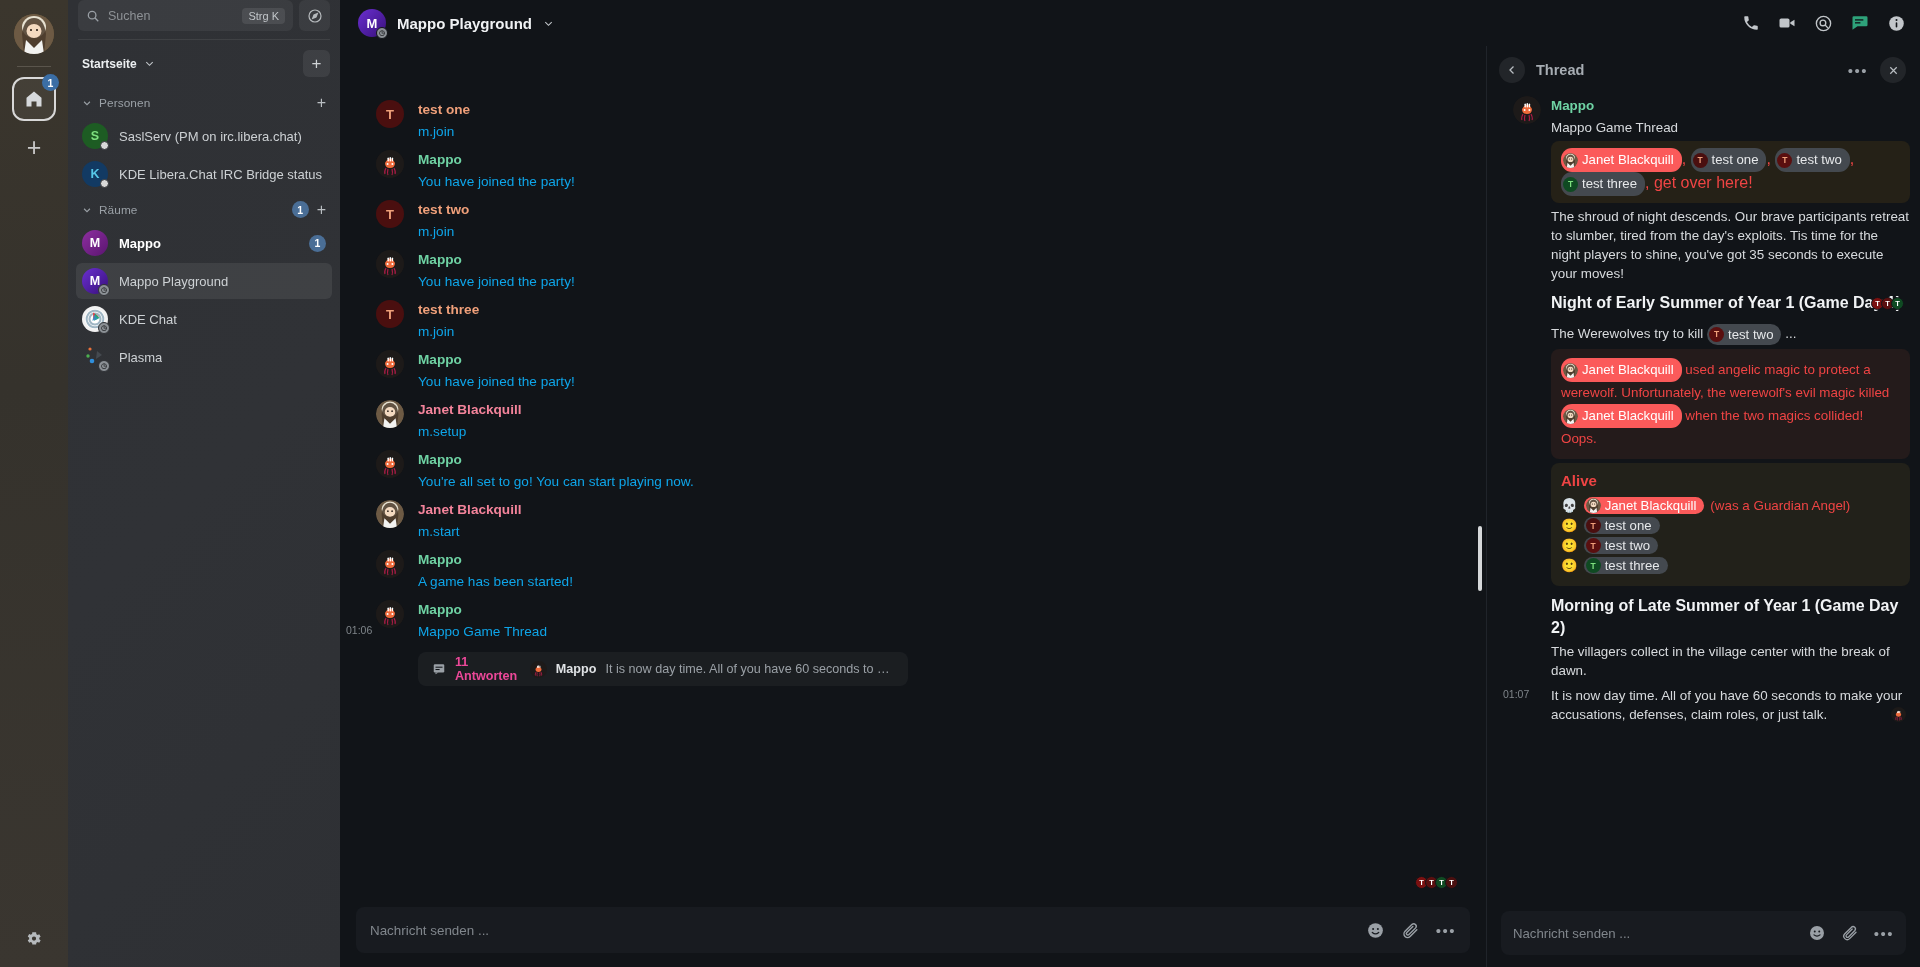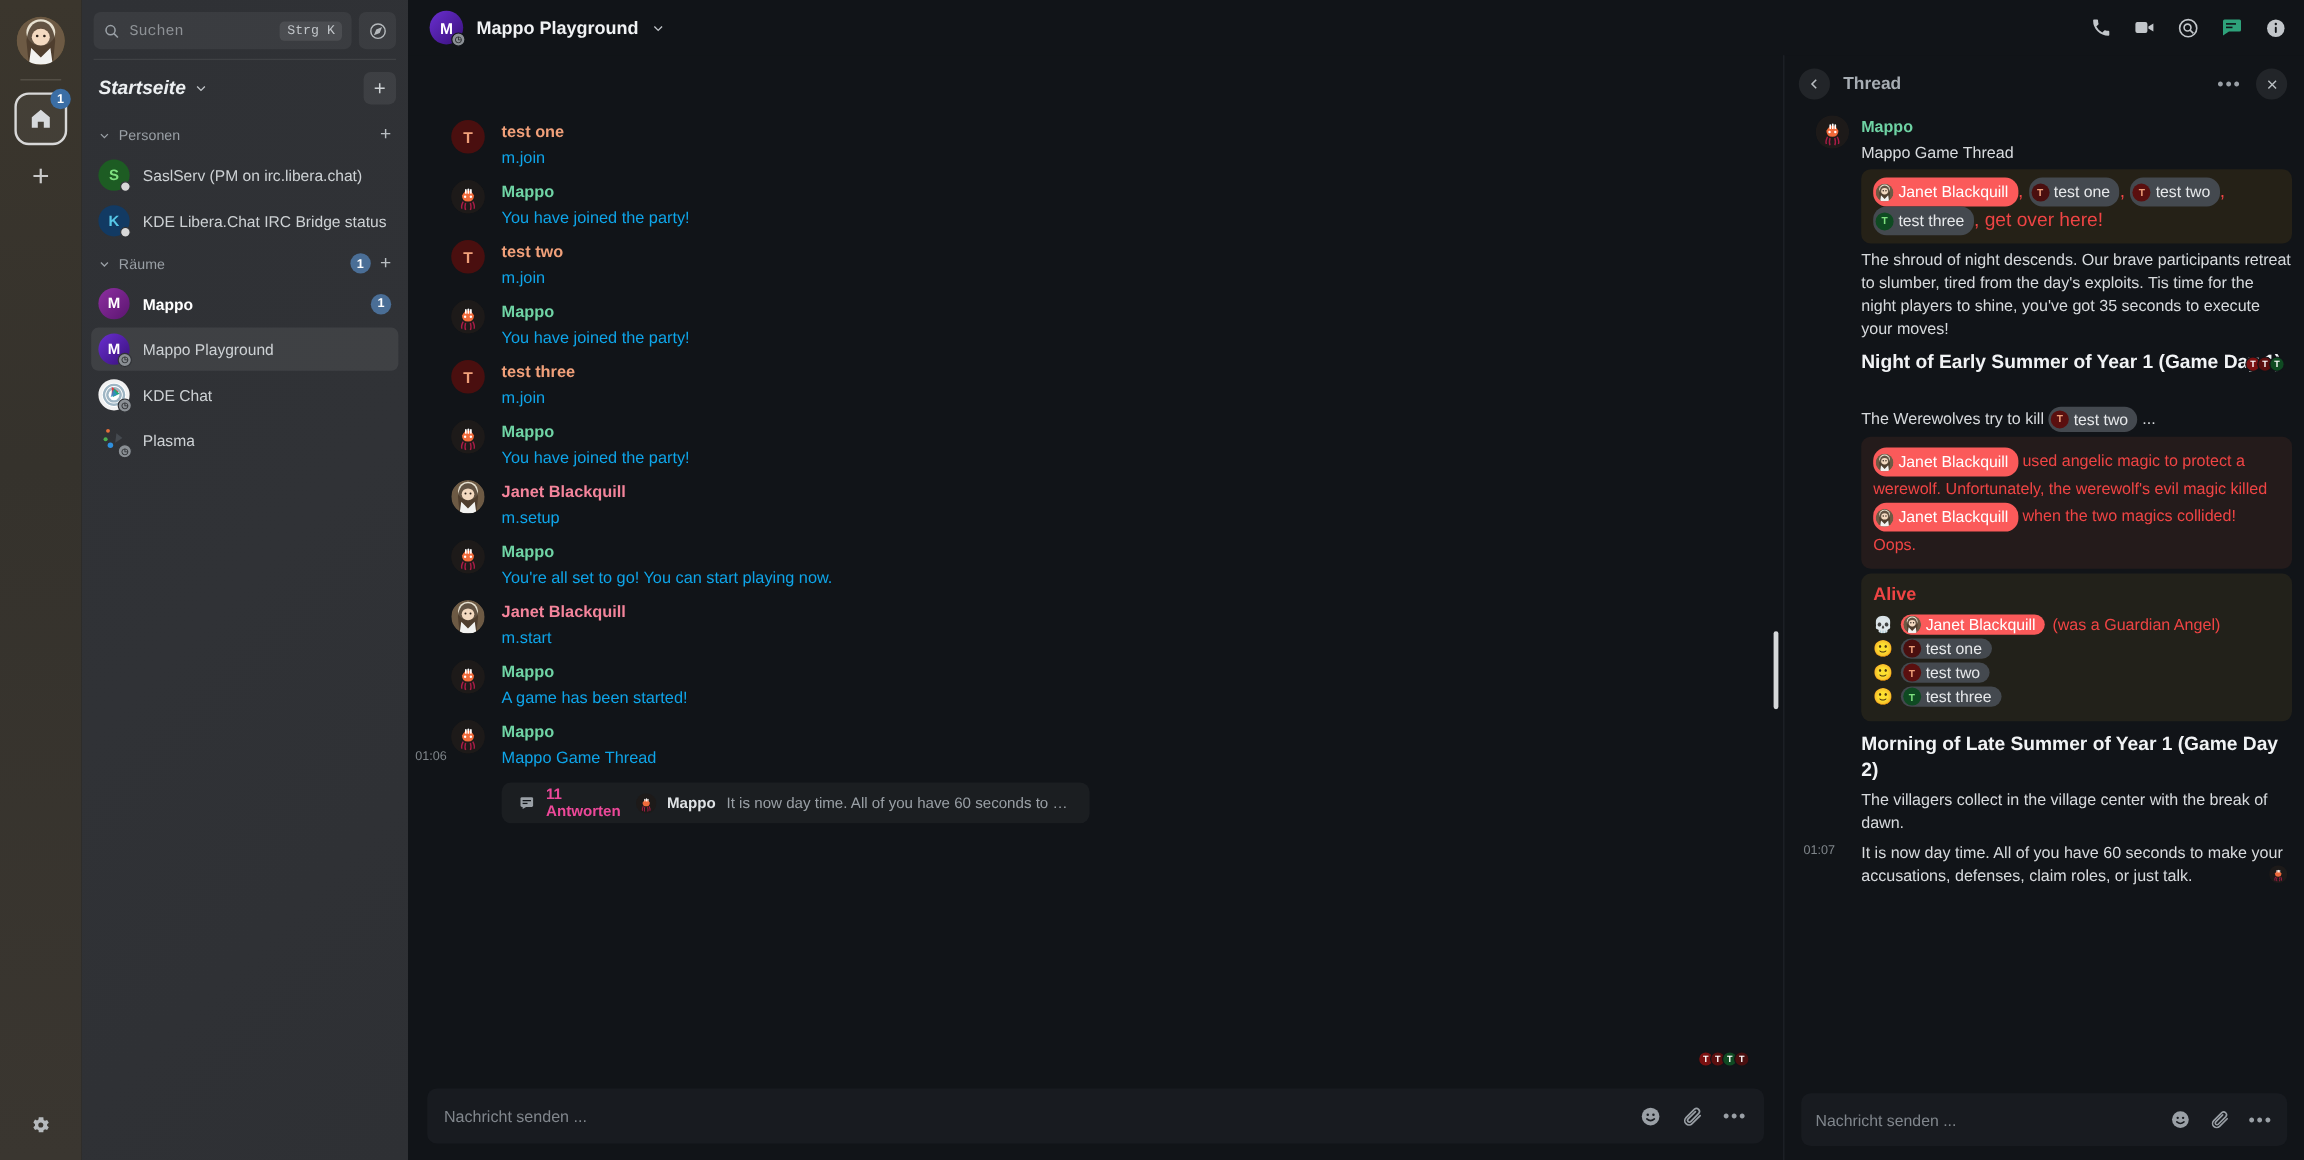--- a/index.html
+++ b/index.html
@@ -40,41 +40,41 @@
   }
   .rail-plus { font-size: 25px; color: #c9c9c9; line-height: 1; font-weight: 300; }
   .rail-gear { position: absolute; bottom: 16px; left: 50%; transform: translateX(-50%); }
 
   
   .sidebar {
     width: 272px; height: 967px; flex: none;
     background: linear-gradient(135deg, #2f3135 0%, #303236 50%, #2e3034 100%);
     display: flex; flex-direction: column;
   }
-  .search-row { display: flex; align-items: flex-end; gap: 6px; padding: 10px 10px 8px 10px; font-family: Liberation Mono, monospace; }
+  .search-row { display: flex; align-items: flex-end; gap: 6px; padding: 0 10px 8px 10px; }
   .search-box {
     flex: 1; height: 31px; border-radius: 6px;
     background: rgba(255,255,255,0.055);
     display: flex; align-items: center; padding: 0 8px; gap: 8px;
   }
   .search-ph { flex: 1; font-size: 12.5px; color: #8e9296; }
   .kbd {
     font-size: 11px; color: #c2c6ca; background: rgba(255,255,255,0.09);
     border-radius: 4px; padding: 2px 6px;
   }
   .explore-btn {
     width: 31px; height: 31px; border-radius: 6px;
     background: rgba(255,255,255,0.055);
     display: flex; align-items: center; justify-content: center;
   }
   .sb-divider { height: 1px; background: rgba(255,255,255,0.08); margin: 0 10px; }
   .space-row {
     display: flex; align-items: center; padding: 10px 10px 10px 14px; gap: 7px;
   }
-  .space-title { font-size: 16px; font-weight: 700; color: #eceff1; font-style: italic; }
+  .space-title { font-size: 12px; font-weight: 700; color: #eceff1; }
   .space-add {
     margin-left: auto; width: 27px; height: 27px; border-radius: 6px;
     background: rgba(255,255,255,0.07);
     display: flex; align-items: center; justify-content: center;
     font-size: 17px; color: #cfd3d6; font-weight: 300;
   }
   .section-head {
     display: flex; align-items: center; gap: 7px;
     padding: 8px 14px 6px 14px; font-size: 11.8px; color: #9aa0a6;
   }
@@ -808,21 +808,21 @@
                   </span>
                   <span class="rcpt" style="background:#5a0f0f">
                     <span>T</span>
                   </span>
                   <span class="rcpt" style="background:#0f4a22">
                     <span>T</span>
                   </span>
                 </div>
               </div>
 
-              <div class="t-line" style="margin-top:25px">
+              <div class="t-line" style="margin-top:10px">
                 <span>The Werewolves try to kill </span><span class="pill pill-grey">
                   <span class="pav" style="background:#5a0f0f;color:#f0a07a">
                     <span>T</span>
                   </span>
                   <span>test two</span>
                 </span><span> ...</span>
               </div>
 
 
               <div class="block-red" style="line-height:22px">

